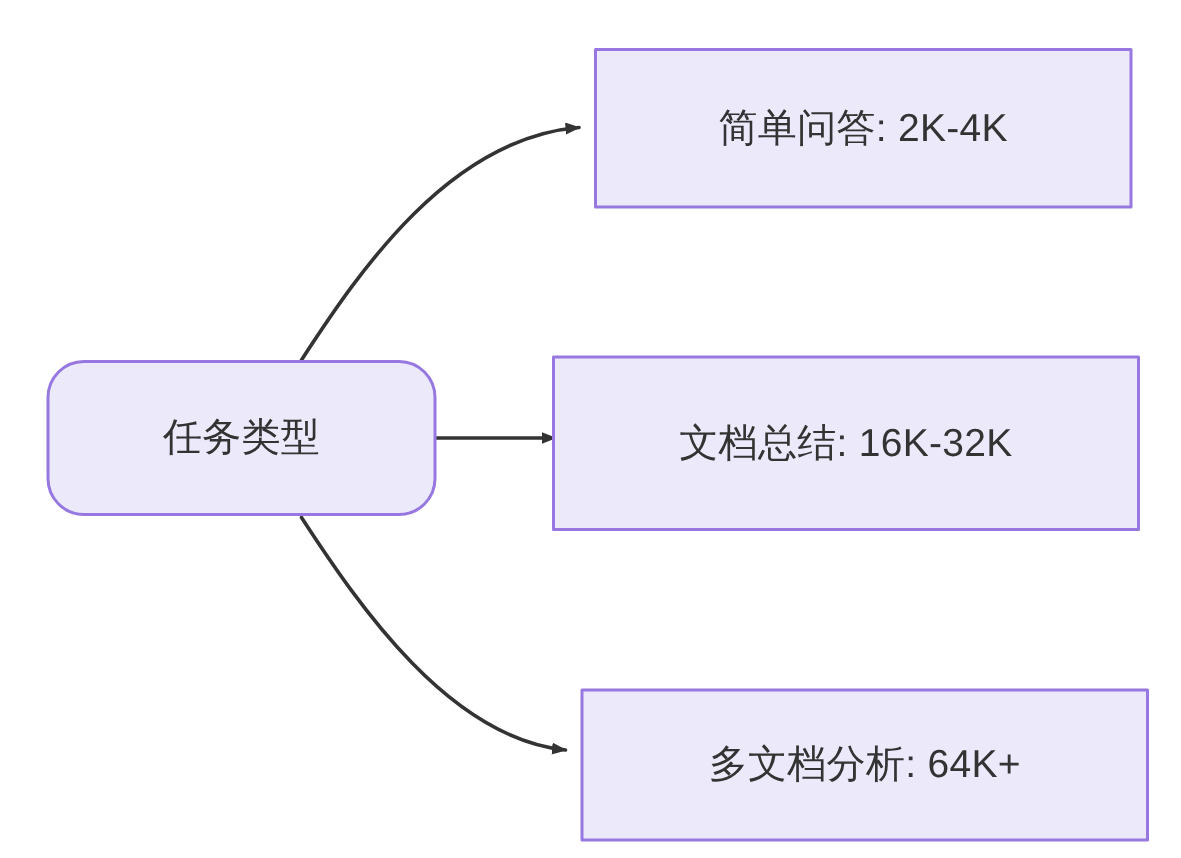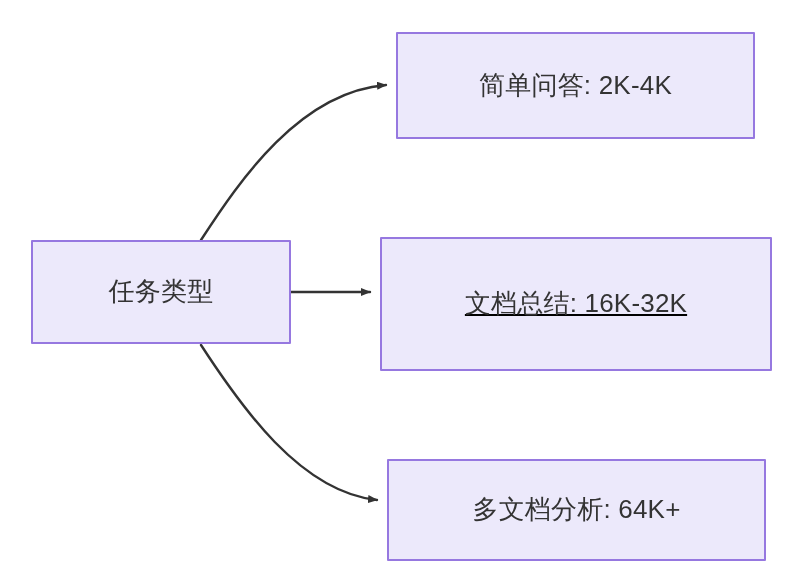--- a/index.html
+++ b/index.html
@@ -41,23 +41,23 @@
   }
   .node-label {
     color: #333333;
     font-size: 26px;
     line-height: 1.2;
     font-weight: 400;
     letter-spacing: 0.2px;
     white-space: nowrap;
   }
   
-  #node-root      { left: 31px;  top: 240px; width: 260px; height: 104px; }
+  #node-root      { left: 31px;  top: 240px; width: 260px; height: 104px; border-radius: 25px; }
   #node-simple-qa { left: 396px; top: 32px;  width: 359px; height: 107px; }
-  #node-doc-sum   { left: 380px; top: 237px; width: 392px; height: 134px; text-decoration: underline; }
+  #node-doc-sum   { left: 368px; top: 237px; width: 392px; height: 117px; }
   #node-multi-doc { left: 387px; top: 459px; width: 379px; height: 102px; }
 </style>
 </head>
 <body>
 
 <div id="diagram-canvas">
 
   <svg class="edge-layer" viewBox="0 0 787 572" width="787" height="572" xmlns="http://www.w3.org/2000/svg">
     <defs>
       <marker id="arrowhead" markerWidth="10" markerHeight="8" refX="9" refY="4" orient="auto" markerUnits="userSpaceOnUse">

